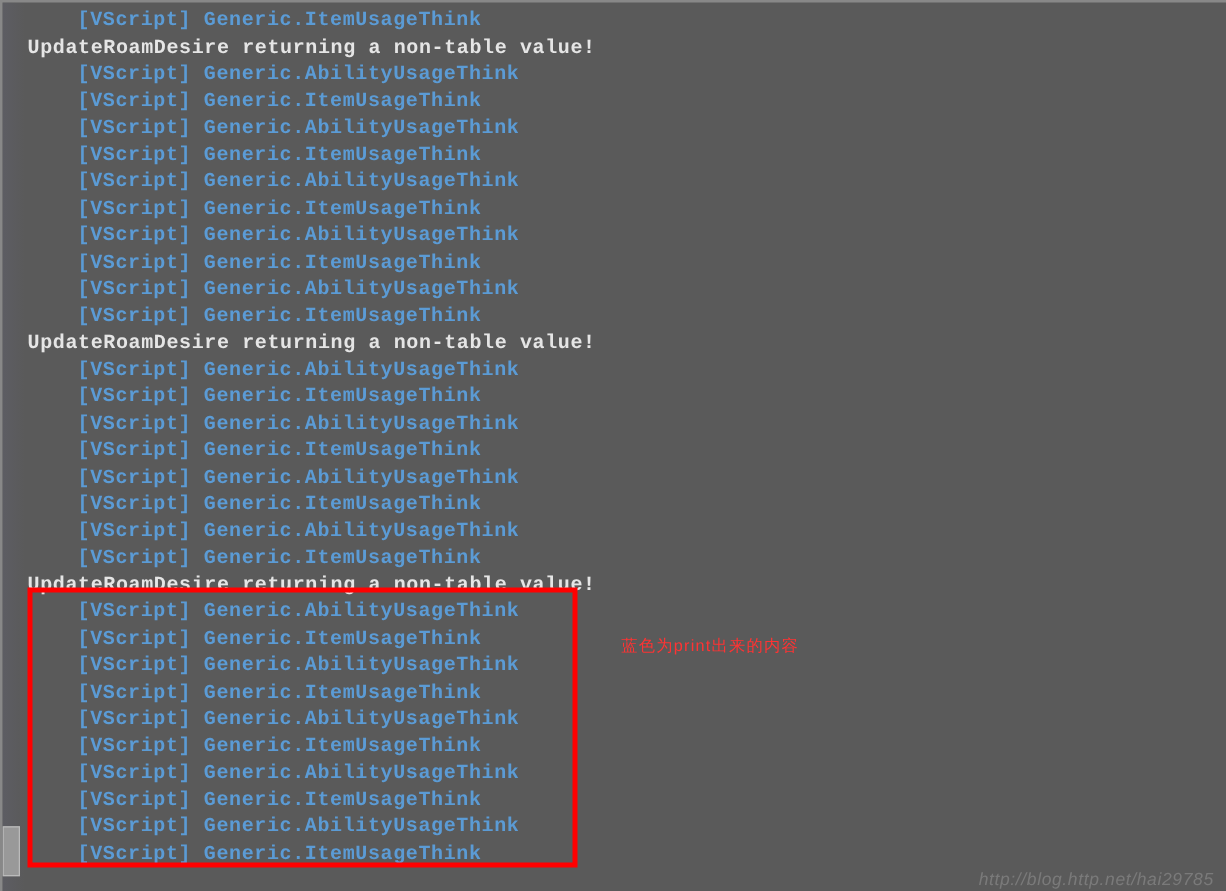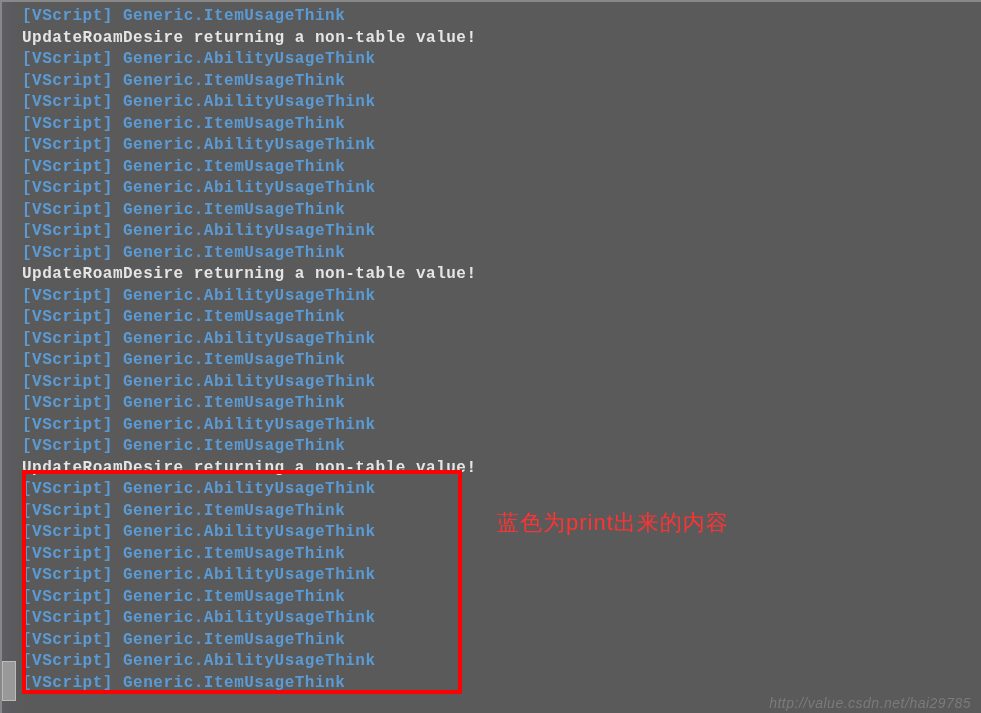--- a/index.html
+++ b/index.html
@@ -23,35 +23,36 @@
       padding: 4px 0 0 20px;
       line-height: 21.5px;
       position: relative;
     }
     .log-line {
       white-space: pre;
       letter-spacing: 0.5px;
     }
     .blue {
       color: #5b9bd5;
+      margin-left: 40px;
     }
     .yellow {
       color: #e5e5e5;
     }
     .red-box {
       position: absolute;
       border: 4px solid #ff0000;
       background: transparent;
       pointer-events: none;
     }
     .annotation {
       position: absolute;
       color: #ff3333;
       font-family: 'Microsoft YaHei', 'SimSun', sans-serif;
-      font-size: 22px;
+      font-size: 13px;
       font-weight: normal;
       letter-spacing: 1px;
     }
     .watermark {
       position: absolute;
       bottom: 2px;
       right: 10px;
       color: #888;
       font-family: Arial, sans-serif;
       font-size: 14px;
@@ -121,15 +122,15 @@
     <div class="log-line blue">[VScript] Generic.AbilityUsageThink</div>
     <div class="log-line blue">[VScript] Generic.ItemUsageThink</div>
     <div class="log-line blue">[VScript] Generic.AbilityUsageThink</div>
     <div class="log-line blue">[VScript] Generic.ItemUsageThink</div>
   </div>
 
 <div class="red-box" id="red-box" style="left: 20px; top: 468px; width: 440px; height: 224px;"></div>
 
 <div class="annotation" id="annotation" style="left: 495px; top: 506px;">蓝色为print出来的内容</div>
 
-<div class="watermark">http://value.csdn.net/hai29785</div>
+<div class="watermark">http://blog.http.net/hai29785</div>
 
 <div class="tab-hint"></div>
 
 </body></html>

